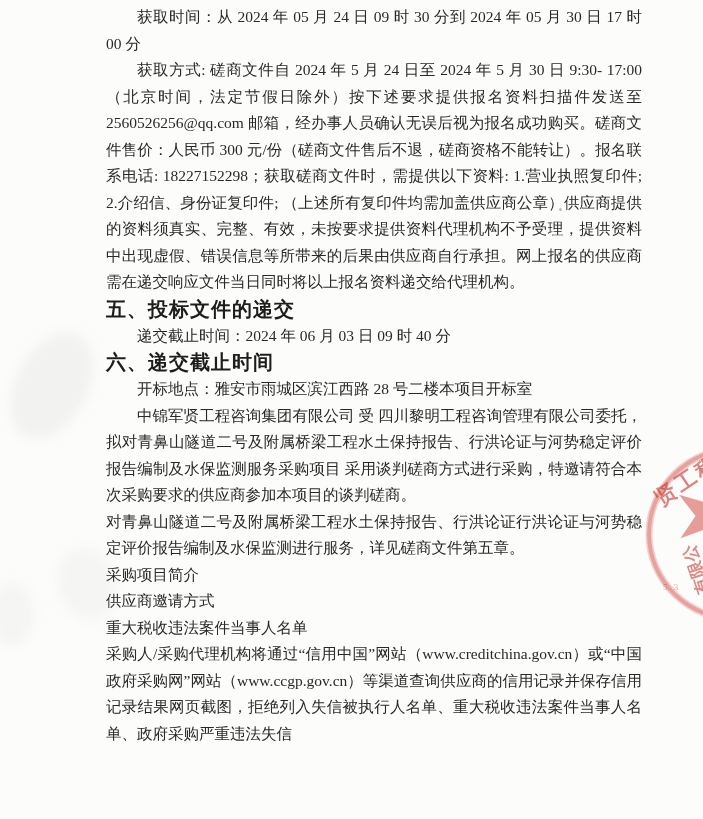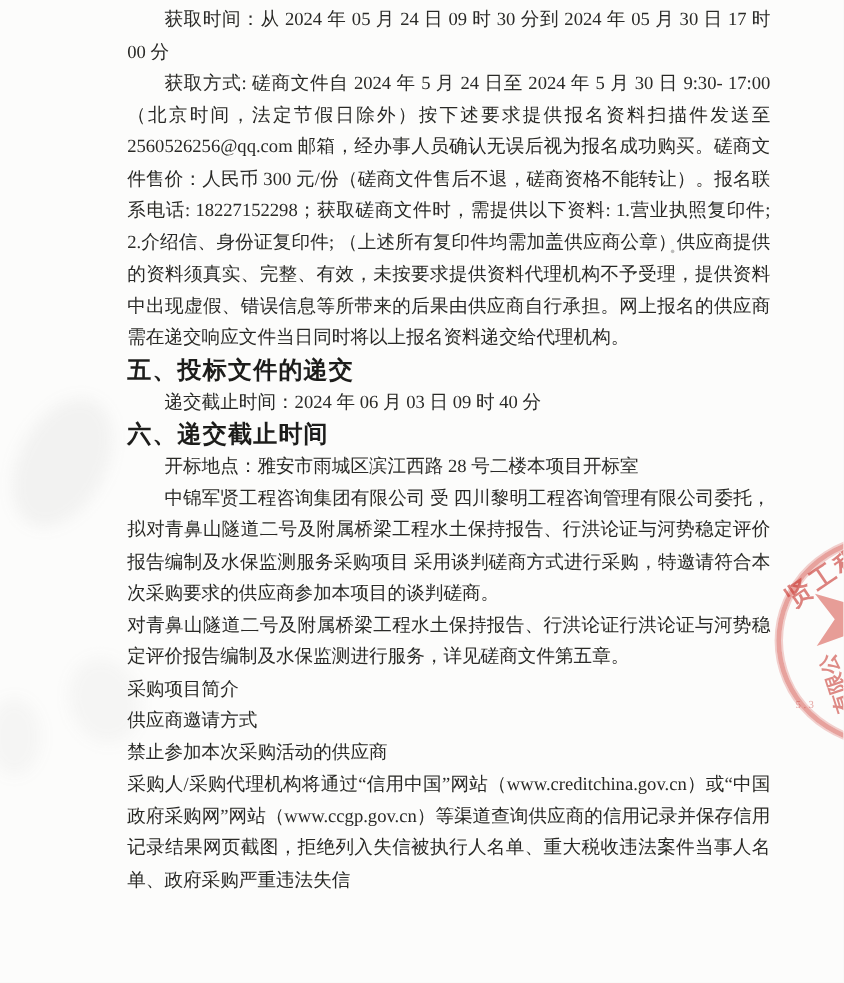--- a/index.html
+++ b/index.html
@@ -78,21 +78,21 @@
     <p class="indent">递交截止时间：2024 年 06 月 03 日 09 时 40 分</p>
 
     <p class="sec-heading">六、递交截止时间</p>
     <p class="indent">开标地点：雅安市雨城区滨江西路 28 号二楼本项目开标室</p>
 
     <p class="indent">中锦军贤工程咨询集团有限公司 受 四川黎明工程咨询管理有限公司委托，拟对青鼻山隧道二号及附属桥梁工程水土保持报告、行洪论证与河势稳定评价报告编制及水保监测服务采购项目 采用谈判磋商方式进行采购，特邀请符合本次采购要求的供应商参加本项目的谈判磋商。</p>
 
     <p class="gap">对青鼻山隧道二号及附属桥梁工程水土保持报告、行洪论证行洪论证与河势稳定评价报告编制及水保监测进行服务，详见磋商文件第五章。</p>
     <p class="gap">采购项目简介</p>
     <p class="gap">供应商邀请方式</p>
-    <p class="gap">禁止参加本次采购活动的供应商</p>
+    <p class="gap">重大税收违法案件当事人名单</p>
     <p class="gap">采购人/采购代理机构将通过“信用中国”网站（www.creditchina.gov.cn）或“中国政府采购网”网站（www.ccgp.gov.cn）等渠道查询供应商的信用记录并保存信用记录结果网页截图，拒绝列入失信被执行人名单、重大税收违法案件当事人名单、政府采购严重违法失信</p>
   </div>
 
   <div class="stamp">
     <div class="ring"></div>
     <div class="star">★</div>
     <div class="arc-text">贤工程</div>
     <div class="bottom-text">有限公</div>
     <div class="serial">5.3</div>
   </div>

